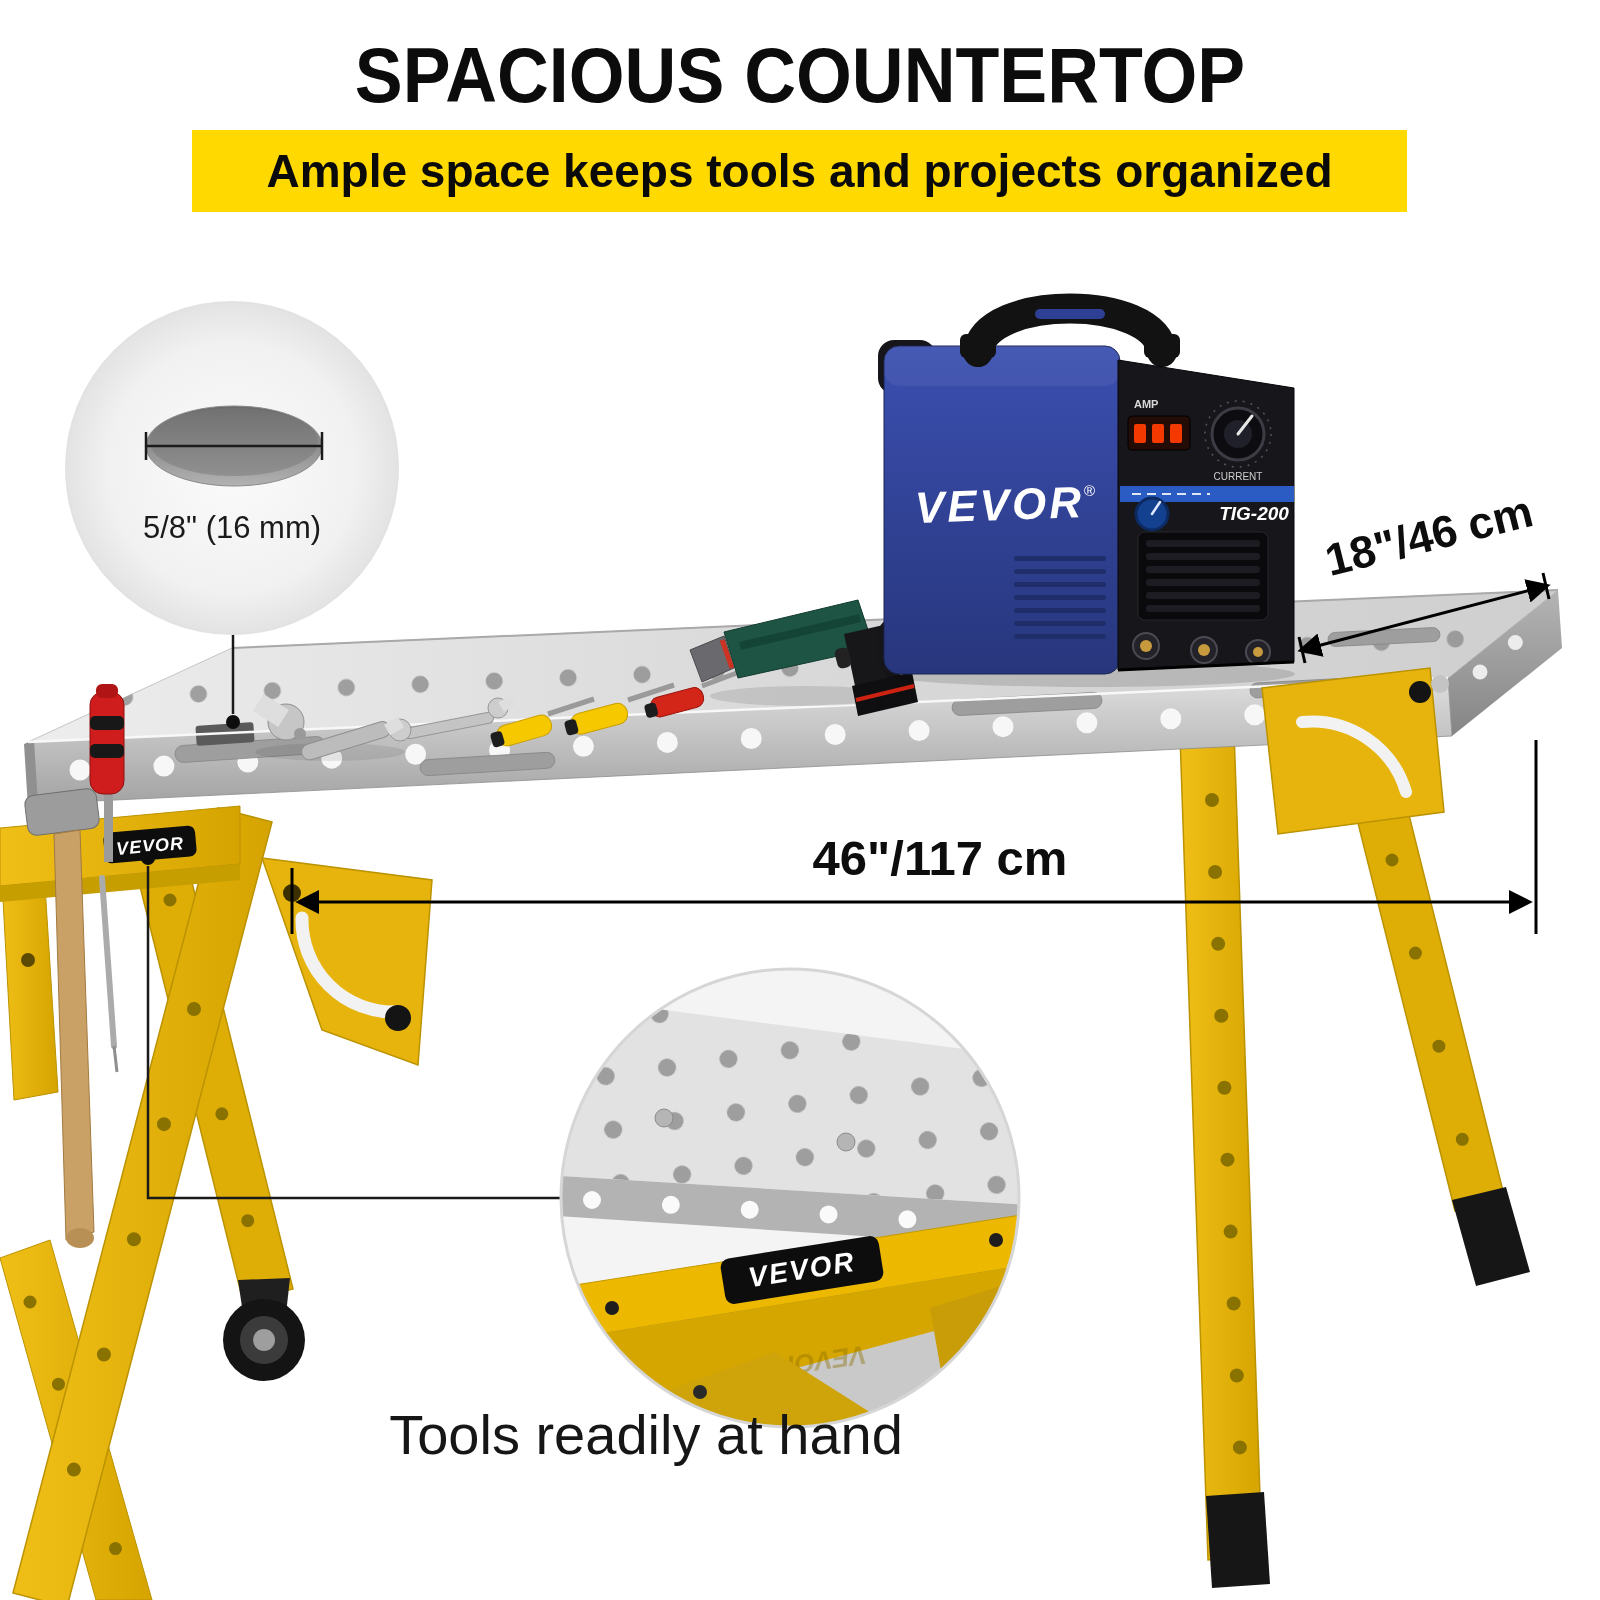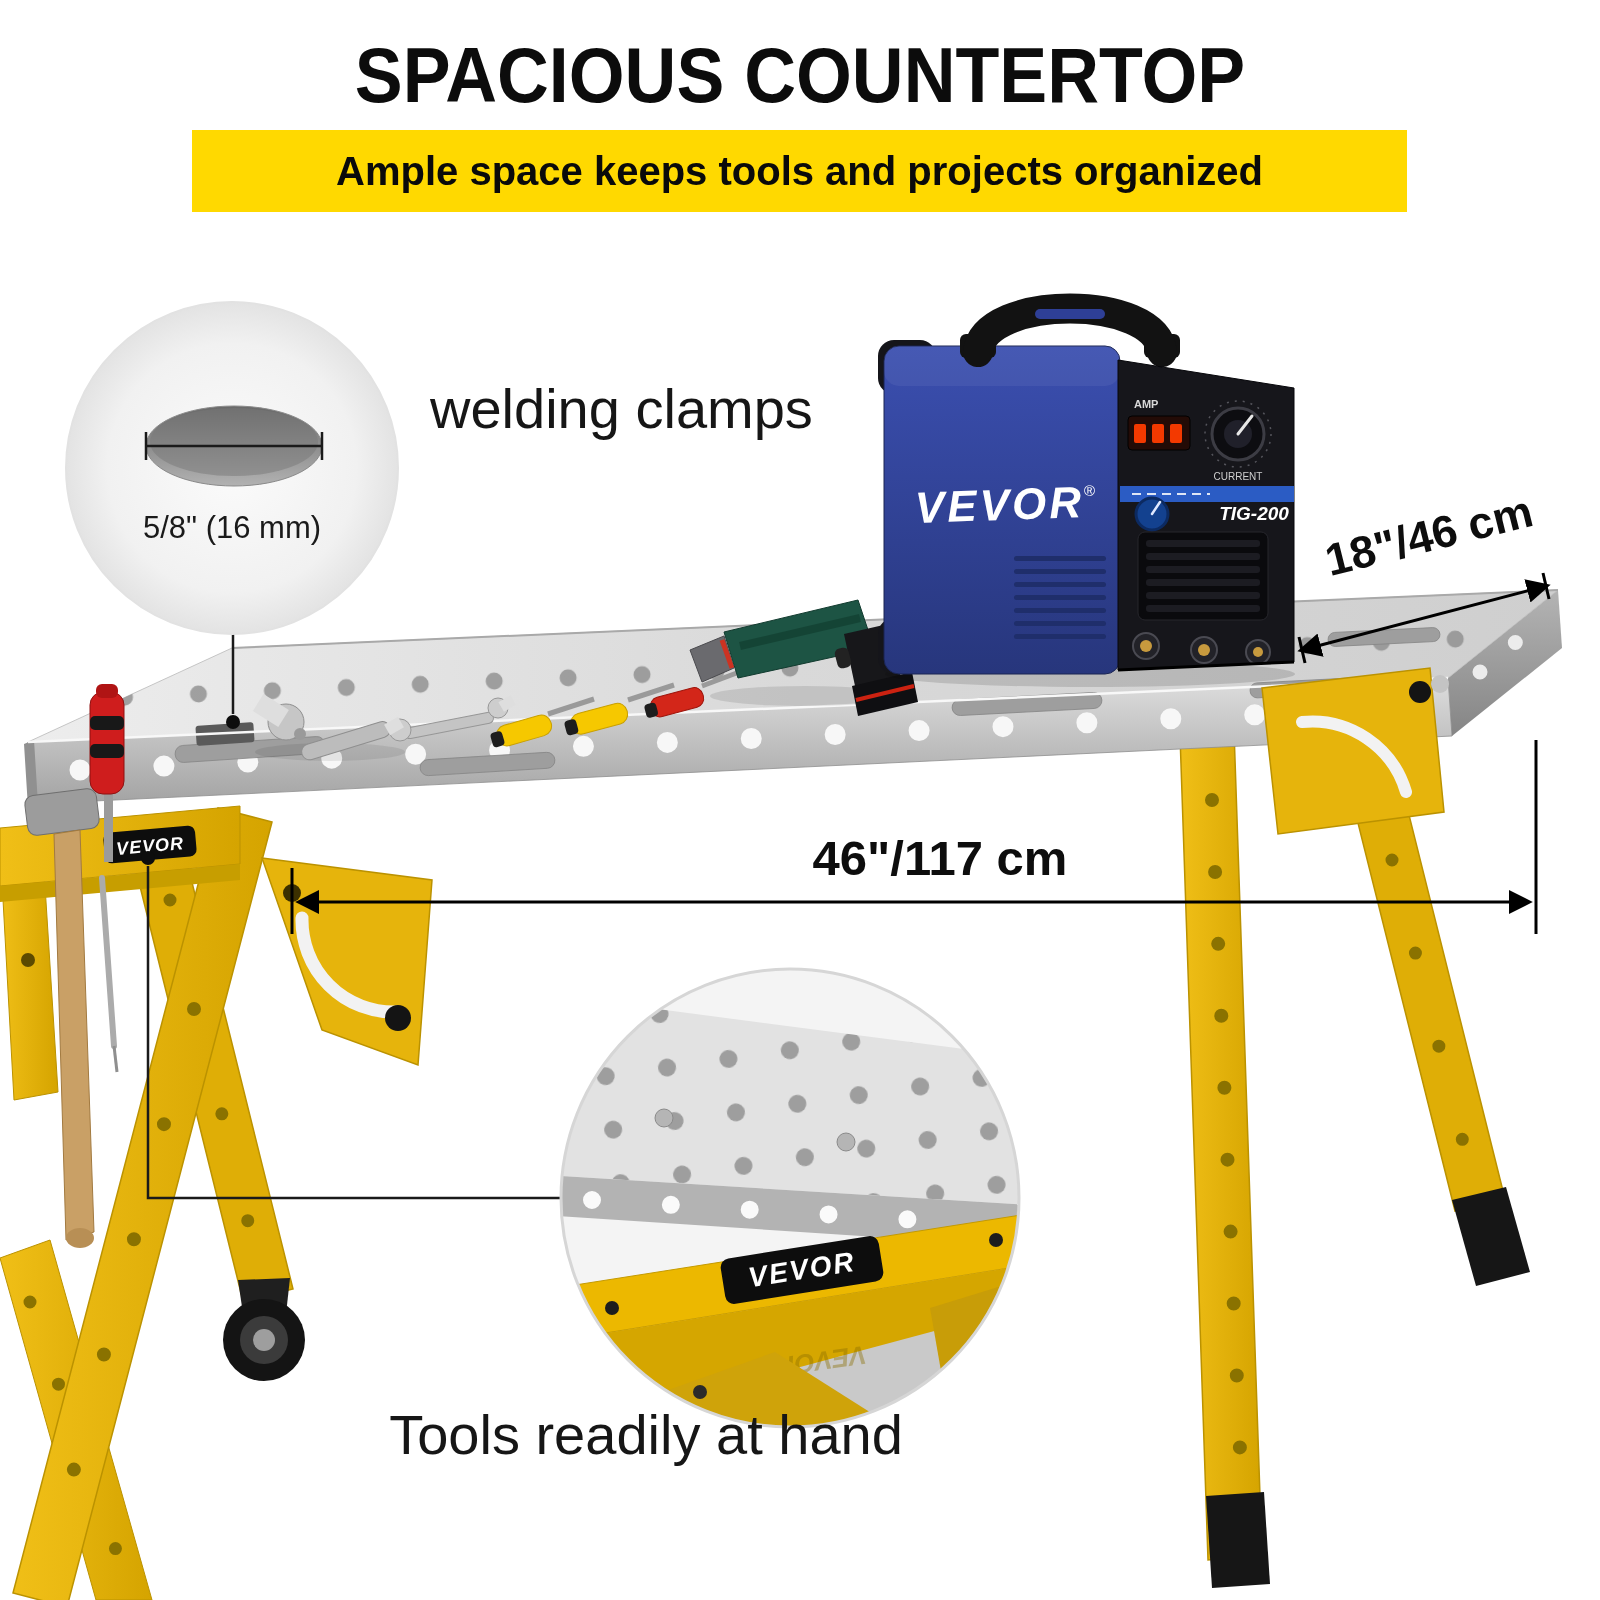--- a/index.html
+++ b/index.html
@@ -3,21 +3,21 @@
 <meta charset="utf-8">
 <style>
   html,body{margin:0;padding:0;}
   body{width:1600px;height:1600px;background:#ffffff;position:relative;overflow:hidden;
        font-family:"Liberation Sans",sans-serif;color:#111;}
   .abs{position:absolute;}
   #scene{position:absolute;left:0;top:0;}
   .headline{left:0;top:30px;width:1600px;text-align:center;font-size:78px;font-weight:900;
             letter-spacing:0px;color:#0c0c0c;transform:scaleX(.92);transform-origin:center;}
   .banner{left:192px;top:130px;width:1215px;height:82px;background:#FFD900;display:flex;
-          align-items:center;justify-content:center;font-size:40px;font-weight:800;color:#0a0a0a;text-align:right;}
+          align-items:center;justify-content:center;font-size:46px;font-weight:800;color:#0a0a0a;text-align:right;}
   .clamp-note{left:430px;top:372px;font-size:56px;font-weight:500;line-height:1.32;color:#161616;}
   .hole-label{left:70px;top:510px;width:324px;text-align:center;font-size:31px;font-weight:500;color:#1a1a1a;}
   .dim-depth{left:1288px;top:510px;width:282px;text-align:center;font-size:45px;font-weight:700;
              transform:rotate(-14deg);transform-origin:center;color:#0d0d0d;}
   .dim-length{left:610px;top:830px;width:660px;text-align:center;font-size:49px;font-weight:700;color:#0d0d0d;}
   .caption{left:0;top:1402px;width:1292px;text-align:center;font-size:56px;font-weight:500;color:#161616;}
 </style>
 </head>
 <body>
 
@@ -302,18 +302,17 @@
       <circle cx="996" cy="1240" r="7" fill="#1d1d1d"></circle>
       <circle cx="700" cy="1392" r="7" fill="#2a2a2a"></circle>
     </g>
     <circle cx="790" cy="1198" r="229" fill="none" stroke="#d6d6d6" stroke-width="3"></circle>
   </g>
 </svg>
 
 <div class="abs headline">SPACIOUS COUNTERTOP</div>
 <div class="abs banner">Ample space keeps tools and projects organized</div>
 <div class="abs clamp-note">
-  <div>welding clamps</div>
 </div>
 <div class="abs hole-label">5/8" (16 mm)</div>
 <div class="abs dim-depth">18"/46 cm</div>
 <div class="abs dim-length">46"/117 cm</div>
 <div class="abs caption">Tools readily at hand</div>
 
 </body></html>

